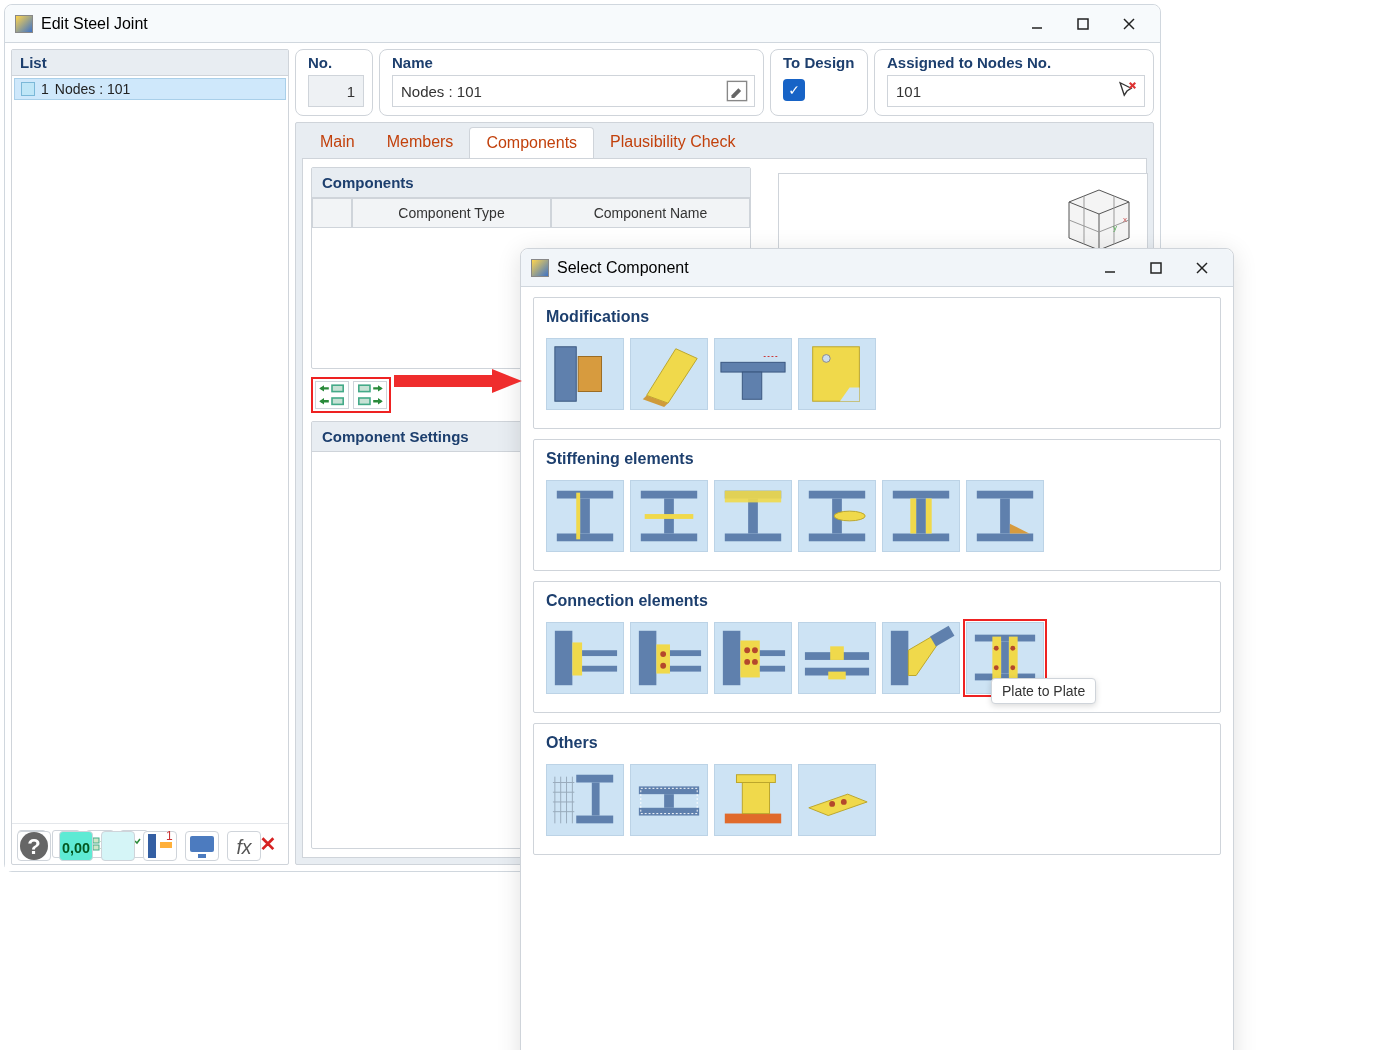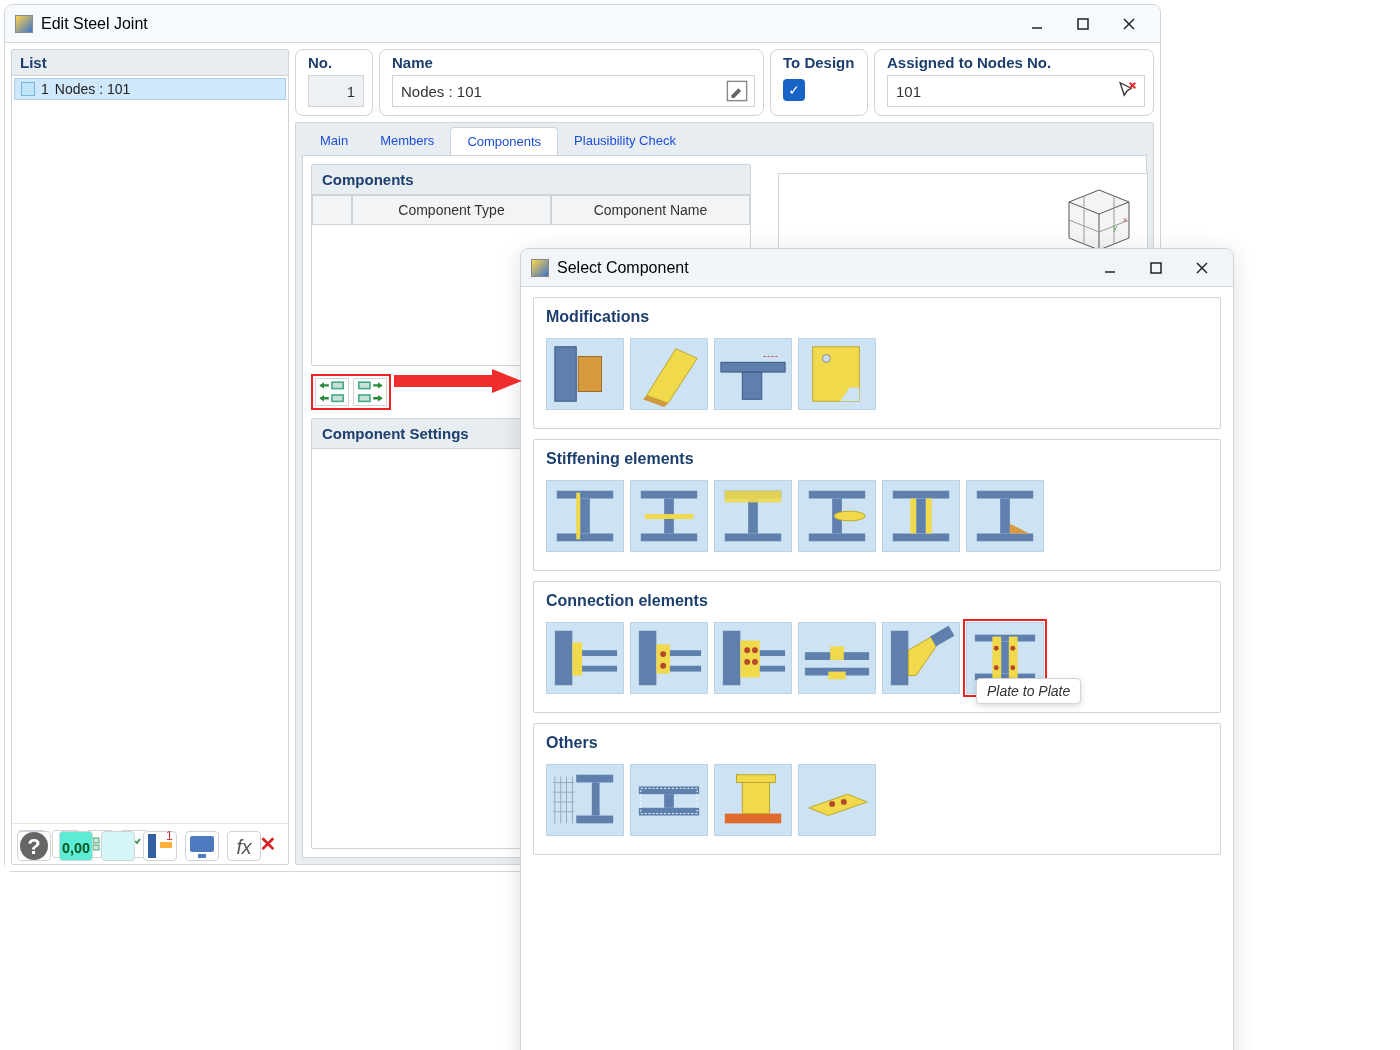--- a/index.html
+++ b/index.html
@@ -70,21 +70,21 @@
   width: 22px; height: 22px; background: #1763c6; border-radius: 4px; display:flex; align-items:center;
   justify-content:center; color:#fff; font-size: 14px; margin-top:4px;
 }
 
 .tab-area {
   flex: 1; border: 1px solid #cfd4da; border-radius: 2px; background: #e8edf2;
   display: flex; flex-direction: column; overflow: hidden;
 }
 .tabs { display: flex; gap: 0; padding-top: 4px; padding-left: 8px; }
 .tab {
-  padding: 6px 16px; font-size: 13px; color: #1d4ed8; background: #e8edf2;
+  padding: 6px 16px; font-size: 16px; color: #c2410c; background: #e8edf2;
 }
 .tab.active { background: #fff; border: 1px solid #cfd4da; border-bottom: none; border-radius: 4px 4px 0 0; }
 .tab-body { flex:1; background: #fff; margin: 0 6px 6px 6px; border: 1px solid #cfd4da; padding: 8px; display:flex; flex-direction:column; gap:8px; }
 
 .components-box { border:1px solid #cfd4da; border-radius:2px; }
 .components-box .ttl { background:#e8edf2; padding:6px 10px; font-size:15px; font-weight:600; color:#1d3f6e; border-bottom:1px solid #cfd4da; }
 .grid-hdr { display:flex; }
 .grid-hdr .cell { flex:1; border:1px solid #cfd4da; background:#f2f4f6; padding:6px 0; text-align:center; font-size:14px; color:#333; }
 .grid-hdr .rownum { width:40px; flex:none; border:1px solid #cfd4da; background:#f2f4f6; }
 .grid-body { height: 140px; border-top:none; }
@@ -491,21 +491,21 @@
               <rect x="8" y="52" width="62" height="7" fill="#5f80ad"></rect>
               <rect x="35" y="19" width="8" height="33" fill="#5f80ad"></rect>
               <rect x="26" y="14" width="9" height="44" fill="#f0d94b"></rect>
               <rect x="43" y="14" width="9" height="44" fill="#f0d94b"></rect>
               <circle cx="30" cy="26" r="2.5" fill="#b4472c"></circle>
               <circle cx="30" cy="46" r="2.5" fill="#b4472c"></circle>
               <circle cx="47" cy="26" r="2.5" fill="#b4472c"></circle>
               <circle cx="47" cy="46" r="2.5" fill="#b4472c"></circle>
             </svg></div>
       </div>
-      <div class="tooltip" style="left:442px; top:96px;font-style:italic;">Plate to Plate</div>
+      <div class="tooltip" style="left:457px; top:96px;">Plate to Plate</div>
     </div>
 
     <div class="group">
       <div class="group-title">Others</div>
       <div class="thumb-row">
         <div class="thumb"><svg viewBox="0 0 78 72">
               <rect x="30" y="10" width="38" height="8" fill="#5f80ad"></rect>
               <rect x="30" y="52" width="38" height="8" fill="#5f80ad"></rect>
               <rect x="46" y="18" width="8" height="34" fill="#5f80ad"></rect>
               <g stroke="#9ab" stroke-width="1">

